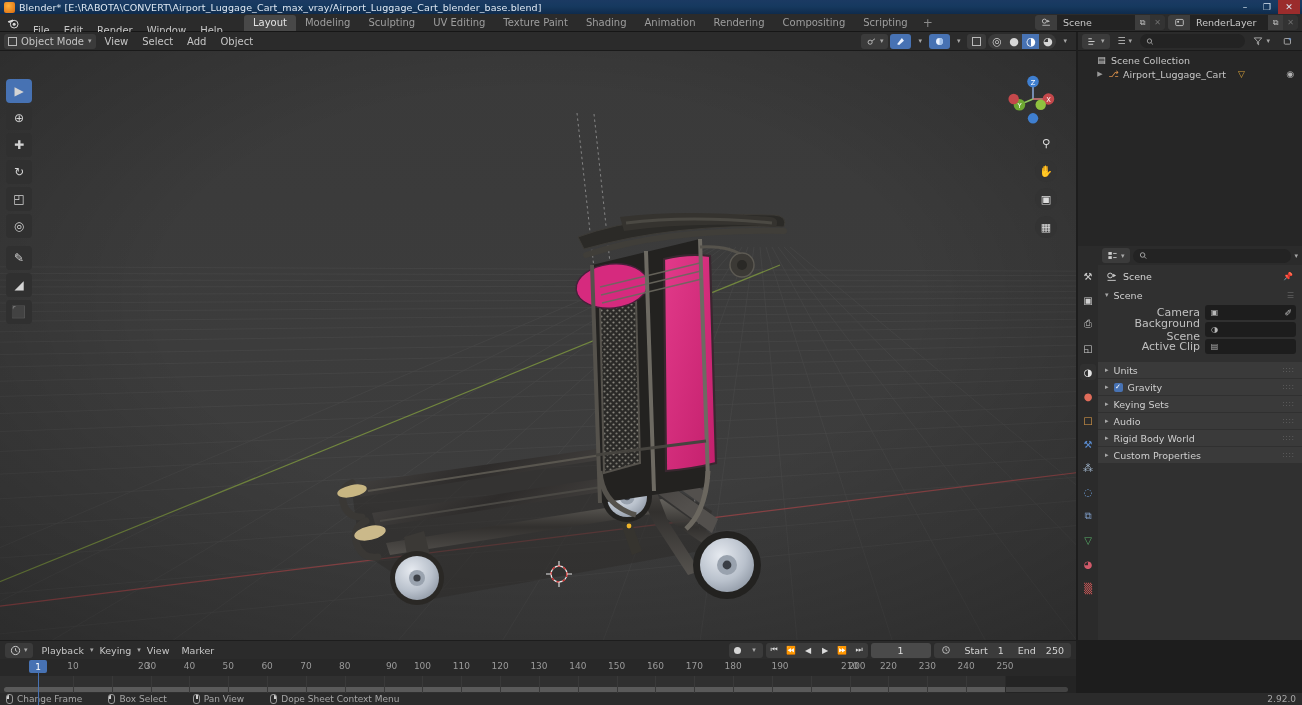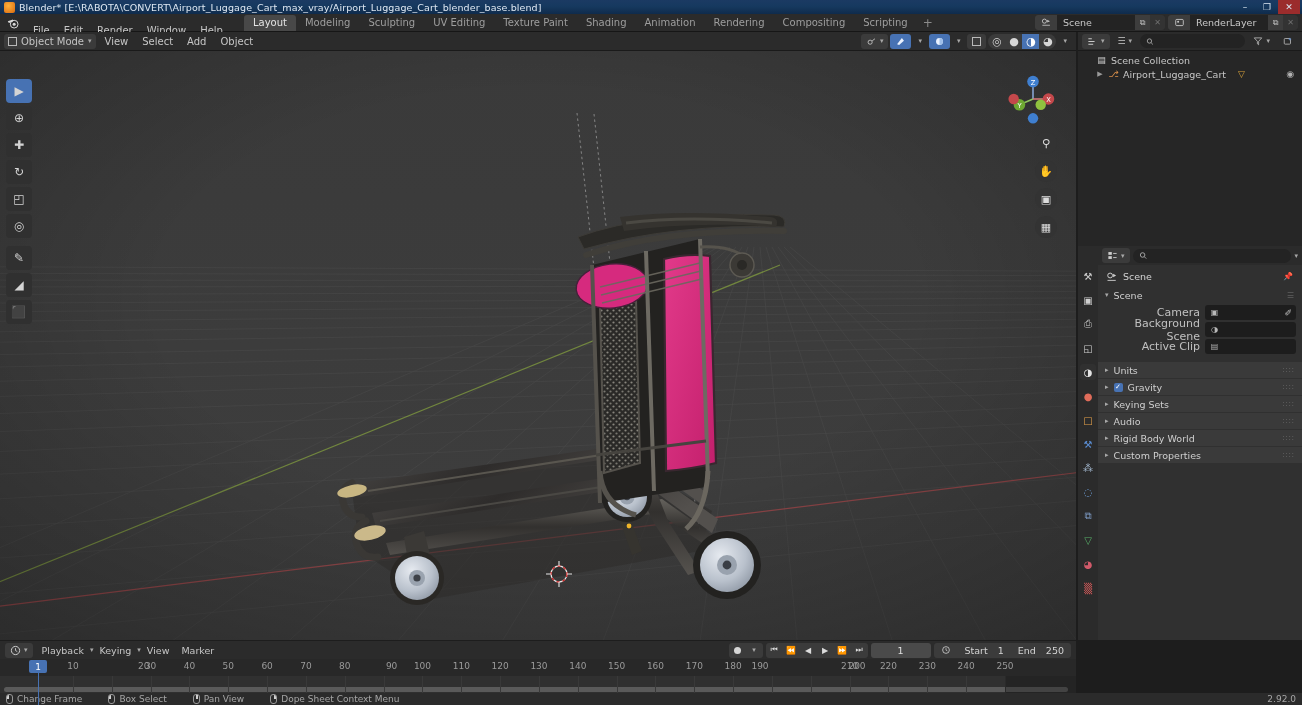--- a/index.html
+++ b/index.html
@@ -758,21 +758,21 @@
         <div class="tick" style="left: 383.635px; margin-left: 8px;">90</div>
         <div class="tick" style="left: 422.47px;">100</div>
         <div class="tick" style="left: 461.305px;">110</div>
         <div class="tick" style="left: 500.141px;">120</div>
         <div class="tick" style="left: 538.976px;">130</div>
         <div class="tick" style="left: 577.811px;">140</div>
         <div class="tick" style="left: 616.647px;">150</div>
         <div class="tick" style="left: 655.482px;">160</div>
         <div class="tick" style="left: 694.317px;">170</div>
         <div class="tick" style="left: 733.153px;">180</div>
-        <div class="tick" style="left: 760px; text-align: right;">190</div>
+        <div class="tick" style="left: 780px; text-align: right;">190</div>
         <div class="tick" style="left: 857px;">200</div>
         <div class="tick" style="left: 849.659px;">210</div>
         <div class="tick" style="left: 888.494px;">220</div>
         <div class="tick" style="left: 927.329px;">230</div>
         <div class="tick" style="left: 966.165px;">240</div>
         <div class="tick" style="left: 1005px;">250</div>
         <div class="cframe" style="left: 38px;">1</div>
         <div class="cline" style="left: 38px;"></div>
       </div>
     <div class="tl-body" id="tlbody">

